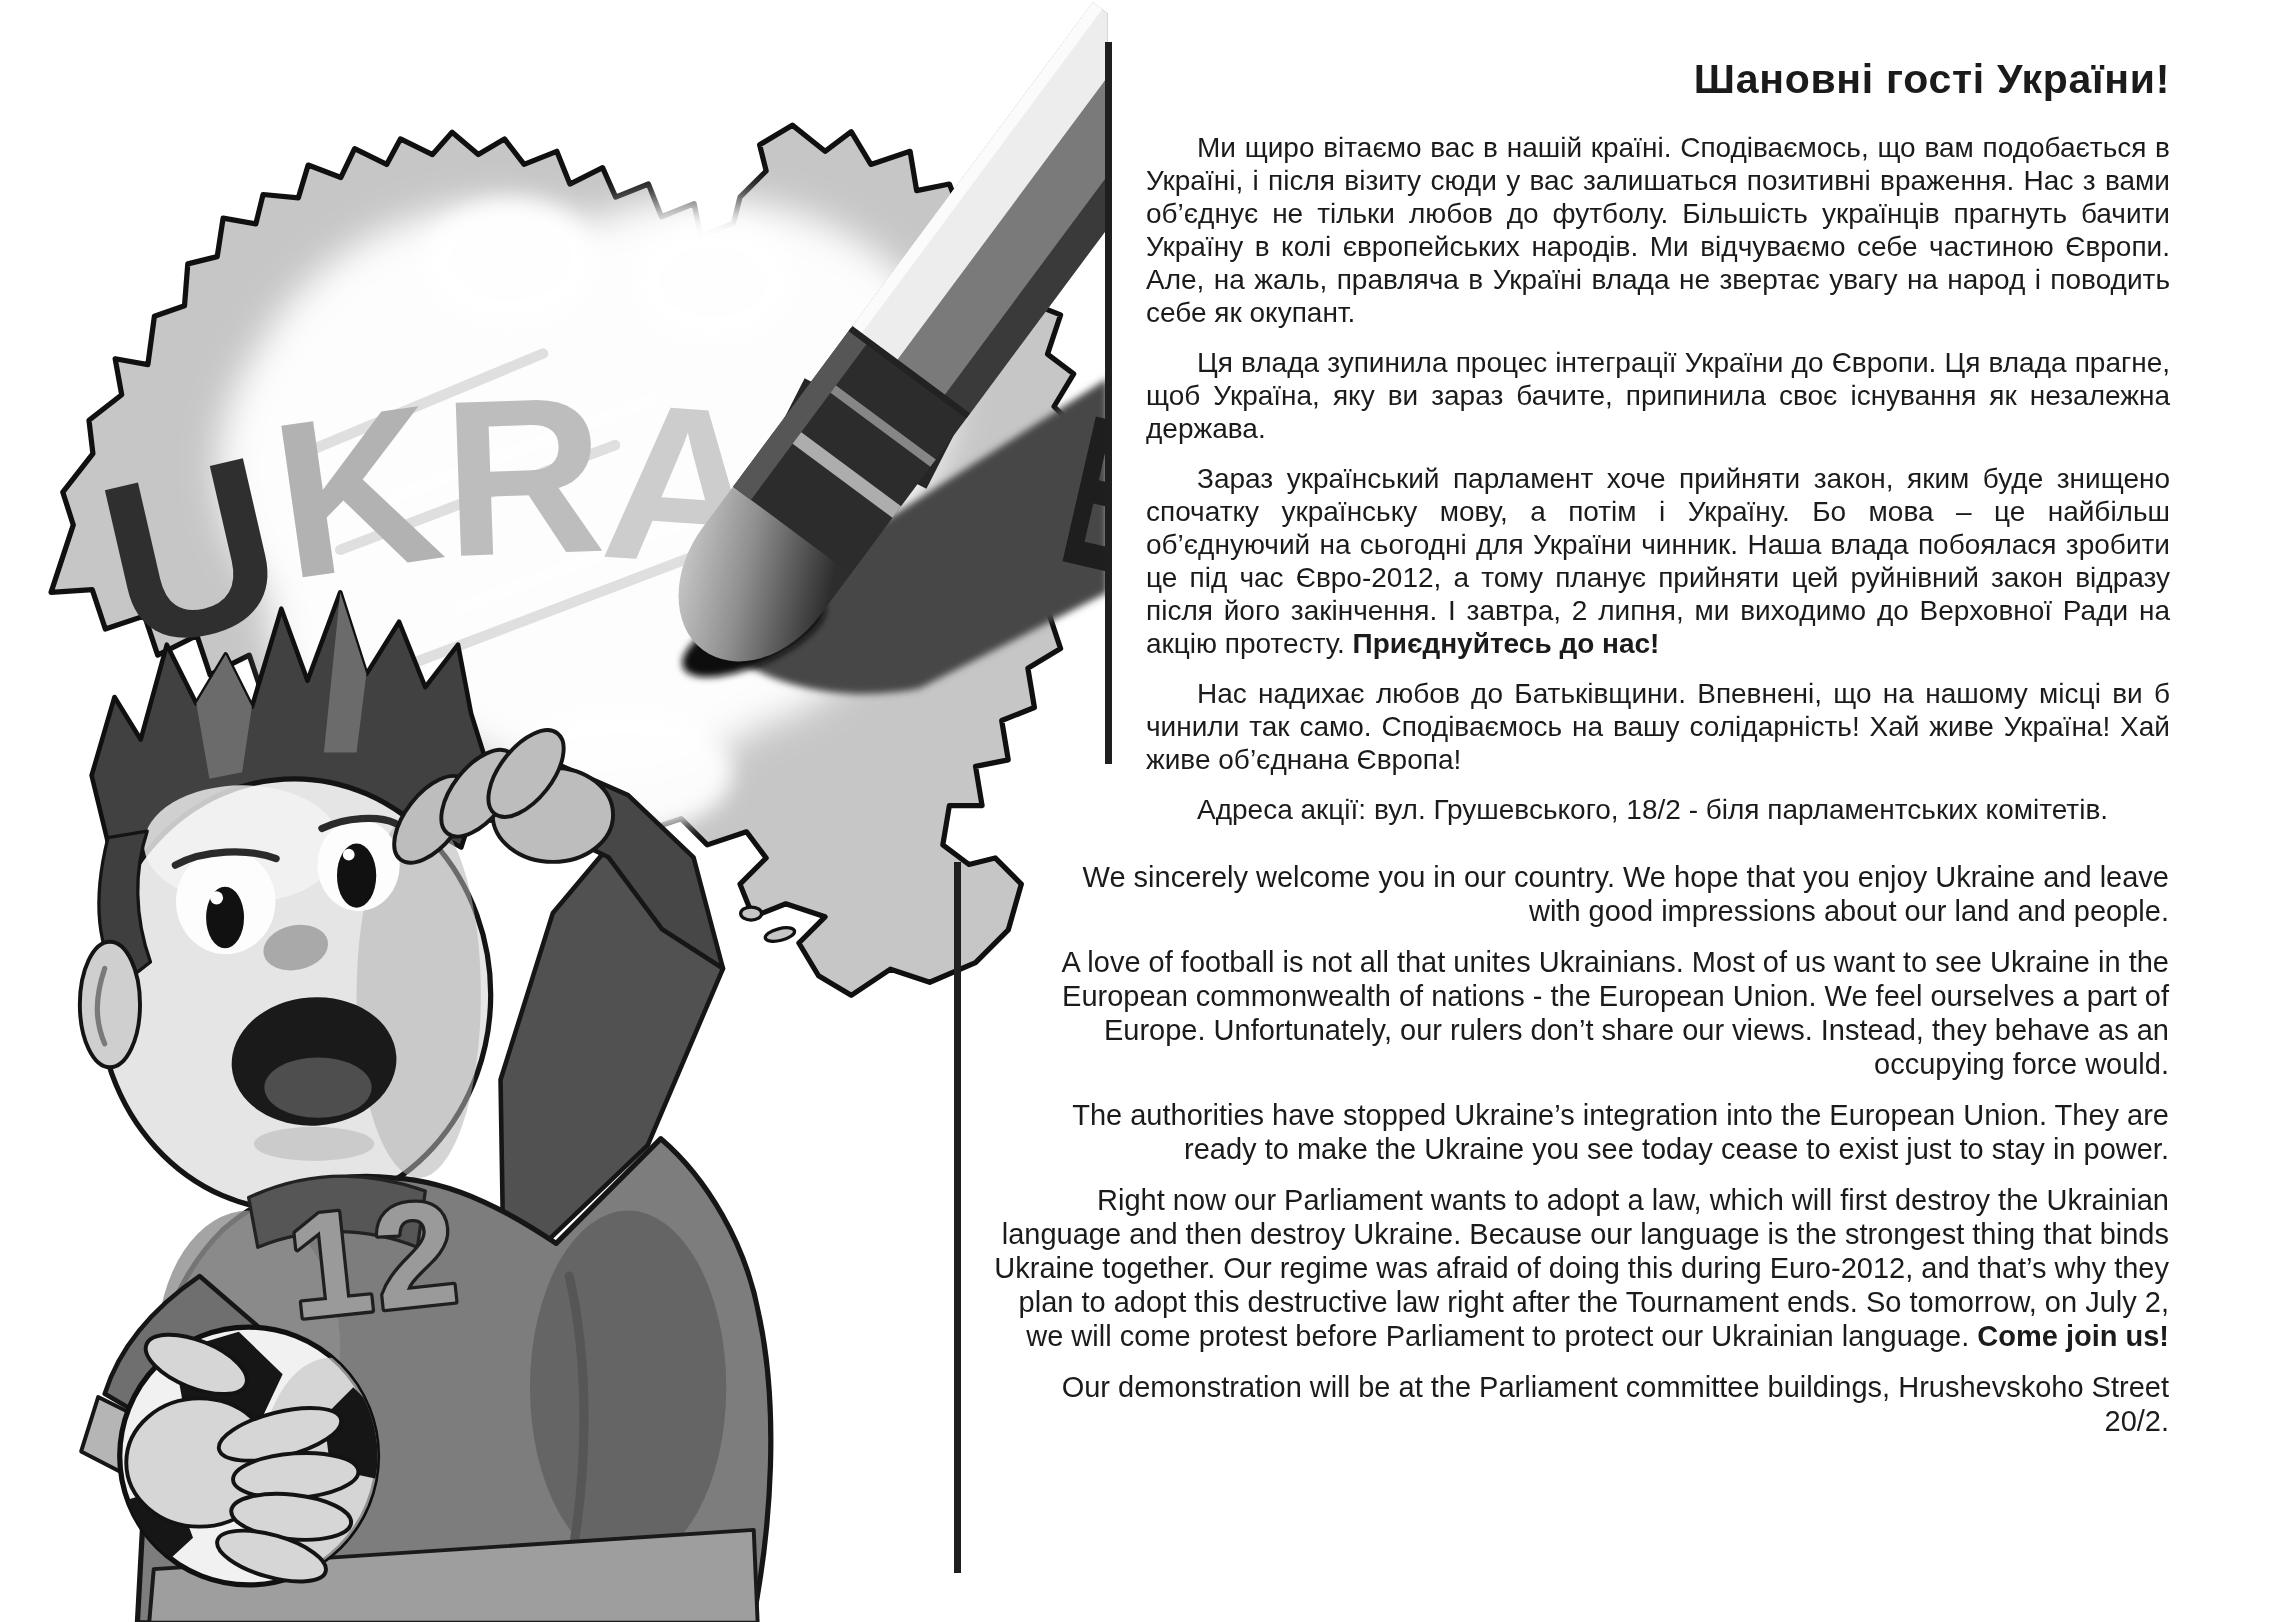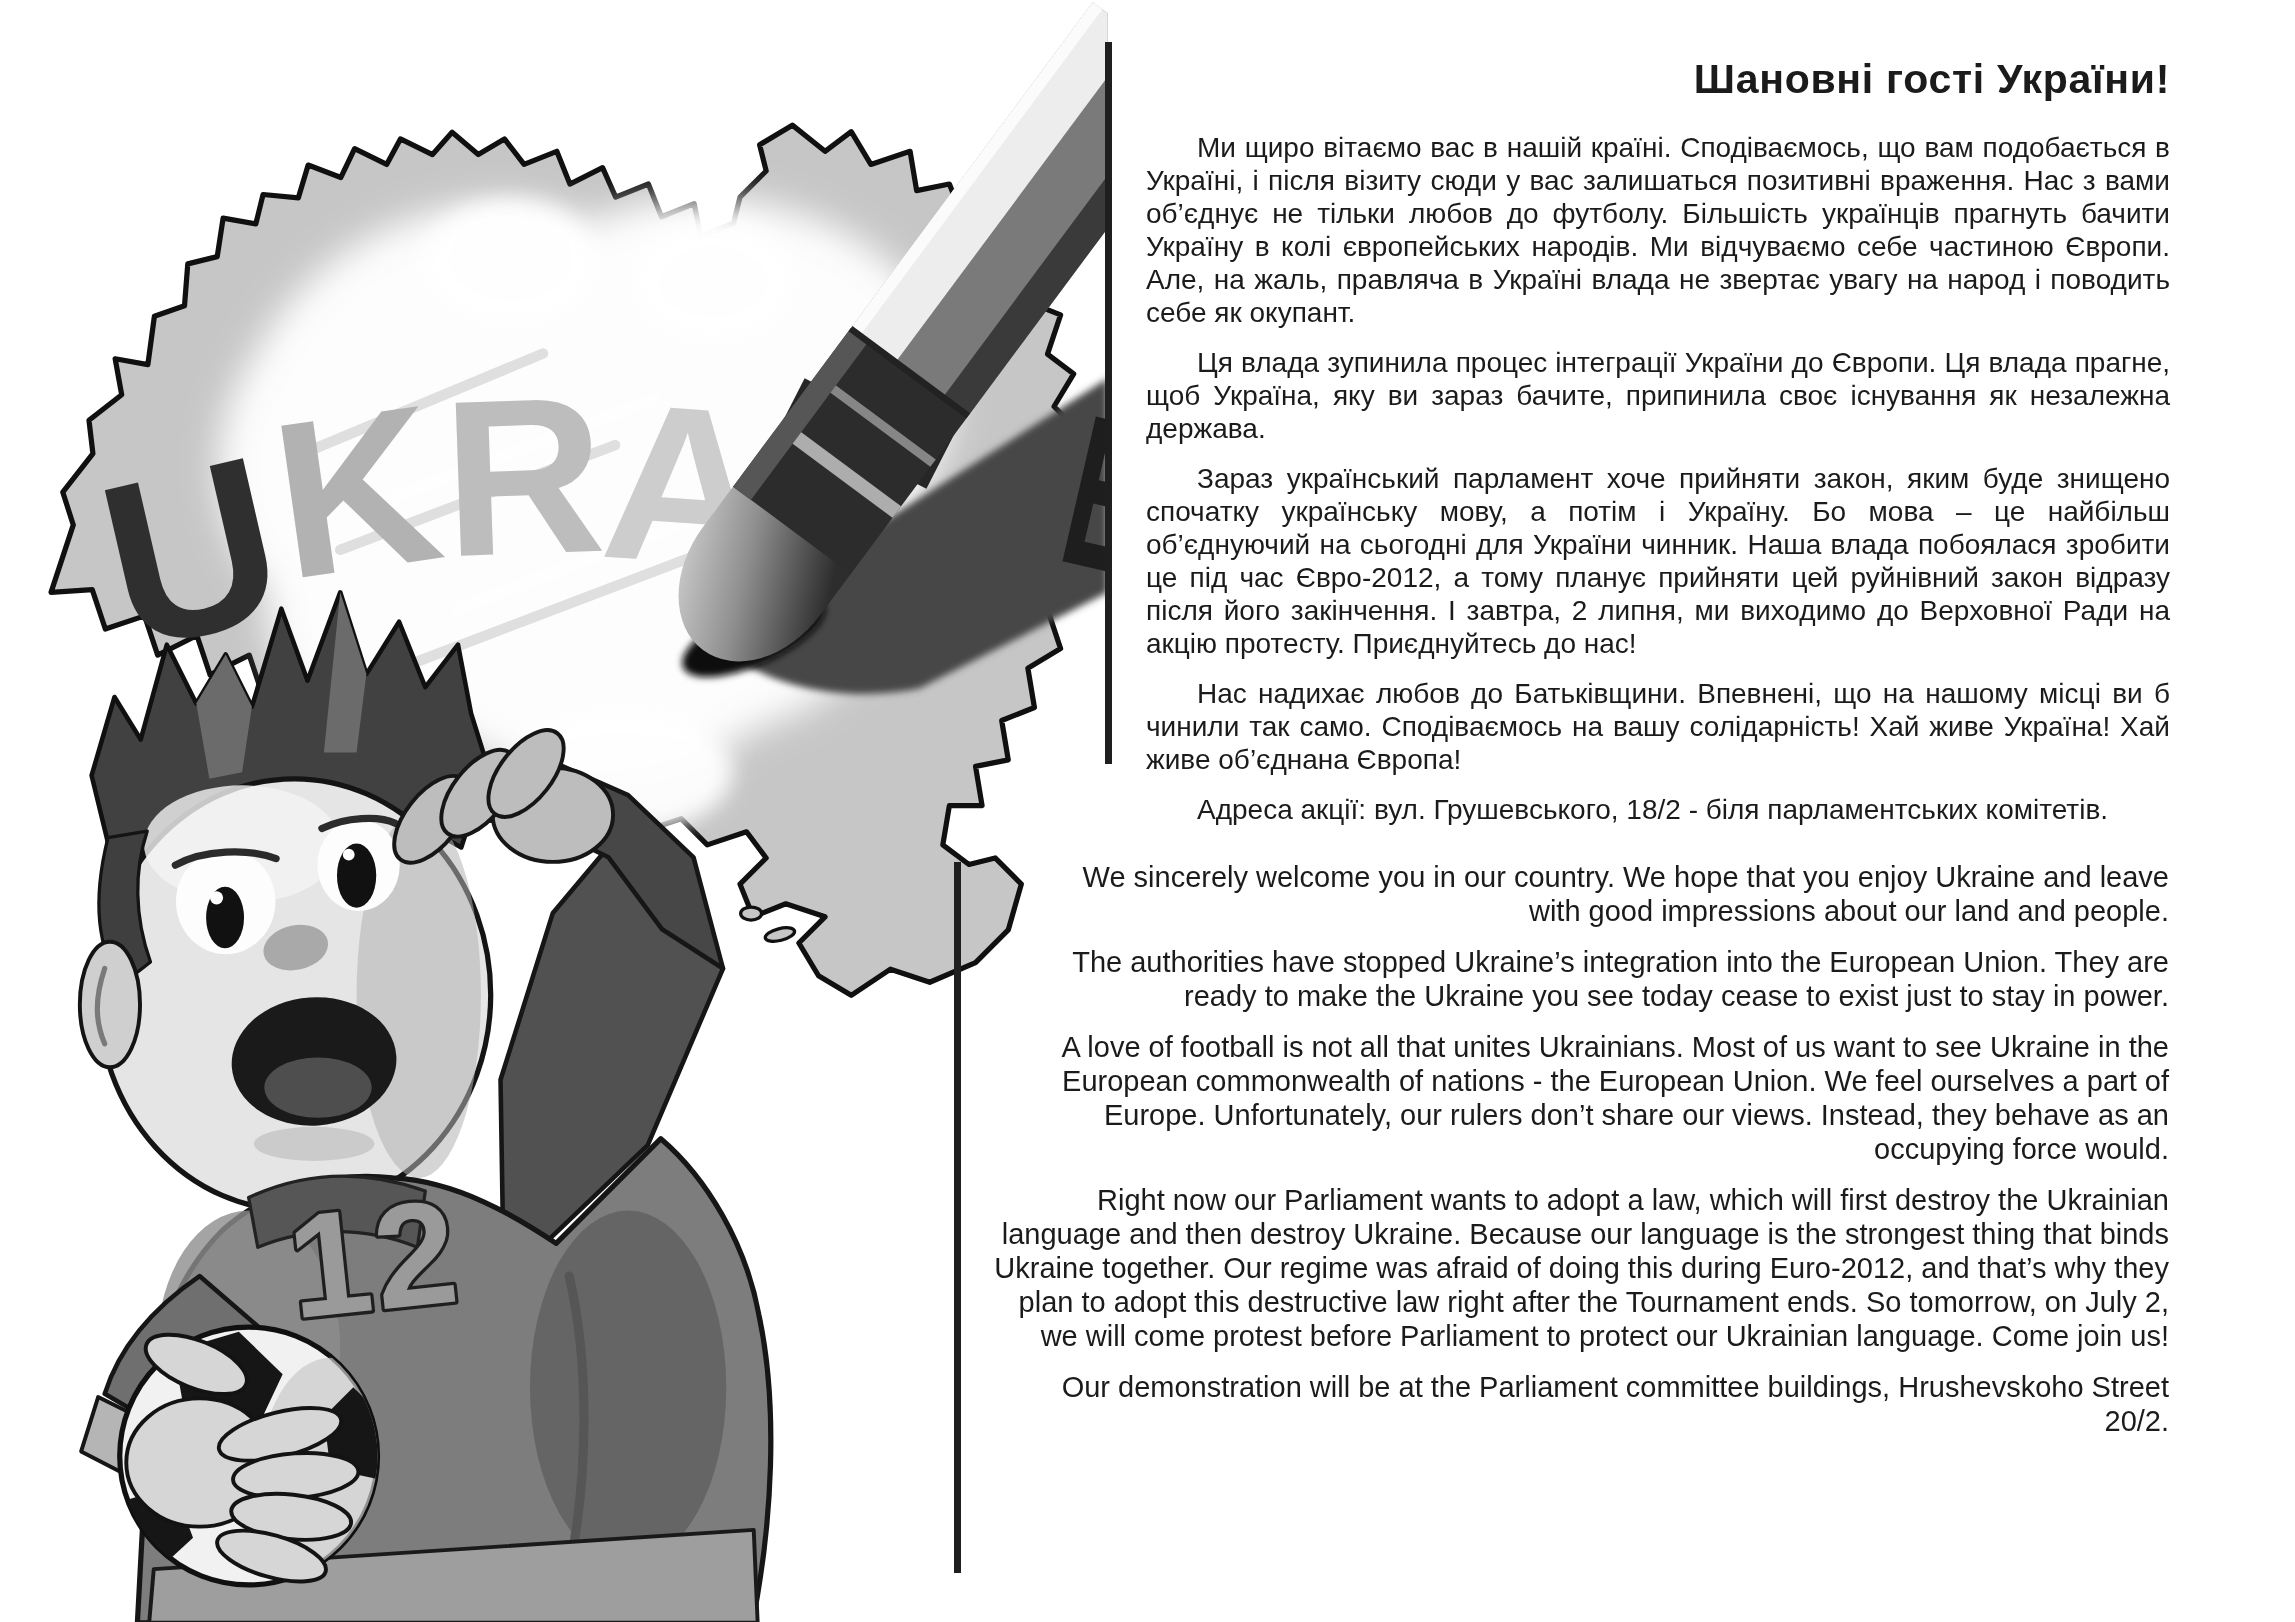--- a/index.html
+++ b/index.html
@@ -10,21 +10,21 @@
   #rule-ua{left:1105px;top:42px;width:7.2px;height:722px}
   #rule-en{left:954px;top:862px;width:7.2px;height:711px}
   .col{position:absolute;z-index:2}
   #col-ua{left:1146px;top:56px;width:1024px}
   #col-en{left:991px;top:860px;width:1178px}
   .title-ua{font-size:41px;font-weight:bold;text-align:right;margin:0 0 27.5px 0;letter-spacing:0.7px}
   .title-en{font-size:43px;font-weight:bold;text-align:center;margin:0 0 25px 0}
   #col-ua p{font-size:28px;line-height:33px;margin:0 0 17px 0;text-align:justify;text-indent:51px}
   #col-en p{font-size:29px;line-height:34px;margin:0 0 17px 0;text-align:right;text-indent:52px}
   p.addr{font-weight:normal}
-  b{font-weight:normal}
+  b{font-weight:bold}
   svg text{font-family:"Liberation Sans",sans-serif}
 </style>
 </head>
 <body>
 
 <div id="page">
 
   <svg id="artwork" width="1145" height="1623" viewBox="0 0 1750 2480" aria-hidden="true">
     <defs>
       <filter id="blurBig" x="-30%" y="-30%" width="160%" height="160%">
@@ -183,20 +183,20 @@
     <div class="title-ua">Шановні гості України!</div>
     <p><span>Ми щиро вітаємо вас в нашій країні. Сподіваємось, що вам подобається в Україні, і після візиту сюди у вас залишаться позитивні враження. Нас з вами об’єднує не тільки любов до футболу. Більшість українців прагнуть бачити Україну в колі європейських народів. Ми відчуваємо себе частиною Європи. Але, на жаль, правляча в Україні влада не звертає увагу на народ і поводить себе як окупант.</span></p>
     <p><span>Ця влада зупинила процес інтеграції України до Європи. Ця влада прагне, щоб Україна, яку ви зараз бачите, припинила своє існування як незалежна держава.</span></p>
     <p><span>Зараз український парламент хоче прийняти закон, яким буде знищено спочатку українську мову, а потім і Україну. Бо мова – це найбільш об’єднуючий на сьогодні для України чинник. Наша влада побоялася зробити це під час Євро-2012, а тому планує прийняти цей руйнівний закон відразу після його закінчення. І завтра, 2 липня, ми виходимо до Верховної Ради на акцію протесту. </span><b>Приєднуйтесь до нас!</b></p>
     <p><span>Нас надихає любов до Батьківщини. Впевнені, що на нашому місці ви б чинили так само. Сподіваємось на вашу солідарність! Хай живе Україна! Хай живе об’єднана Європа!</span></p>
     <p class="addr">Адреса акції: вул. Грушевського, 18/2 - біля парламентських комітетів.</p>
   </div>
 
   <div id="col-en" class="col">
     <p><span>We sincerely welcome you in our country. We hope that you enjoy Ukraine and leave with good impressions about our land and people.</span></p>
+    <p><span>A love of football is not all that unites Ukrainians. Most of us want to see Ukraine in the European commonwealth of nations - the European Union. We feel ourselves a part of Europe. Unfortunately, our rulers don’t share our views. Instead, they behave as an occupying force would.</span></p>
     <p><span>The authorities have stopped Ukraine’s integration into the European Union. They are ready to make the Ukraine you see today cease to exist just to stay in power.</span></p>
-    <p><span>A love of football is not all that unites Ukrainians. Most of us want to see Ukraine in the European commonwealth of nations - the European Union. We feel ourselves a part of Europe. Unfortunately, our rulers don’t share our views. Instead, they behave as an occupying force would.</span></p>
     <p><span>Right now our Parliament wants to adopt a law, which will first destroy the Ukrainian language and then destroy Ukraine. Because our language is the strongest thing that binds Ukraine together. Our regime was afraid of doing this during Euro-2012, and that’s why they plan to adopt this destructive law right after the Tournament ends. So tomorrow, on July 2, we will come protest before Parliament to protect our Ukrainian language. </span><b>Come join us!</b></p>
     <p class="addr">Our demonstration will be at the Parliament committee buildings, Hrushevskoho Street 20/2.</p>
   </div>
 
 </div>
 
 
 </body></html>

